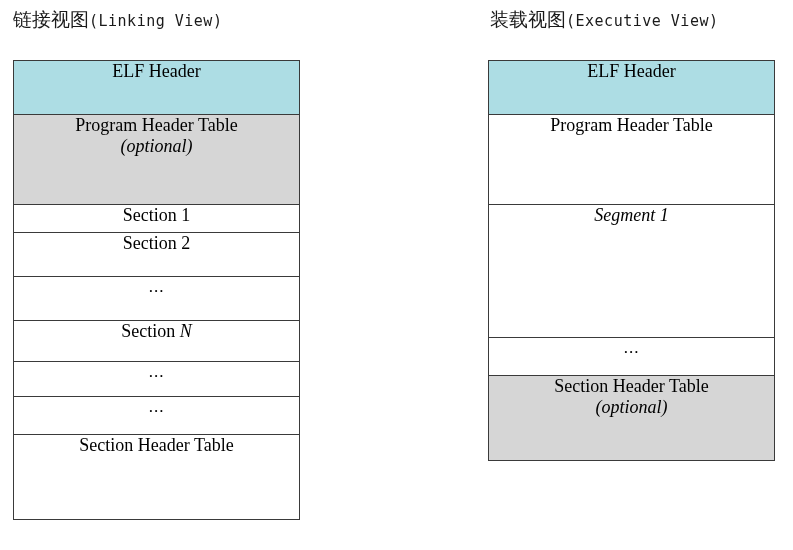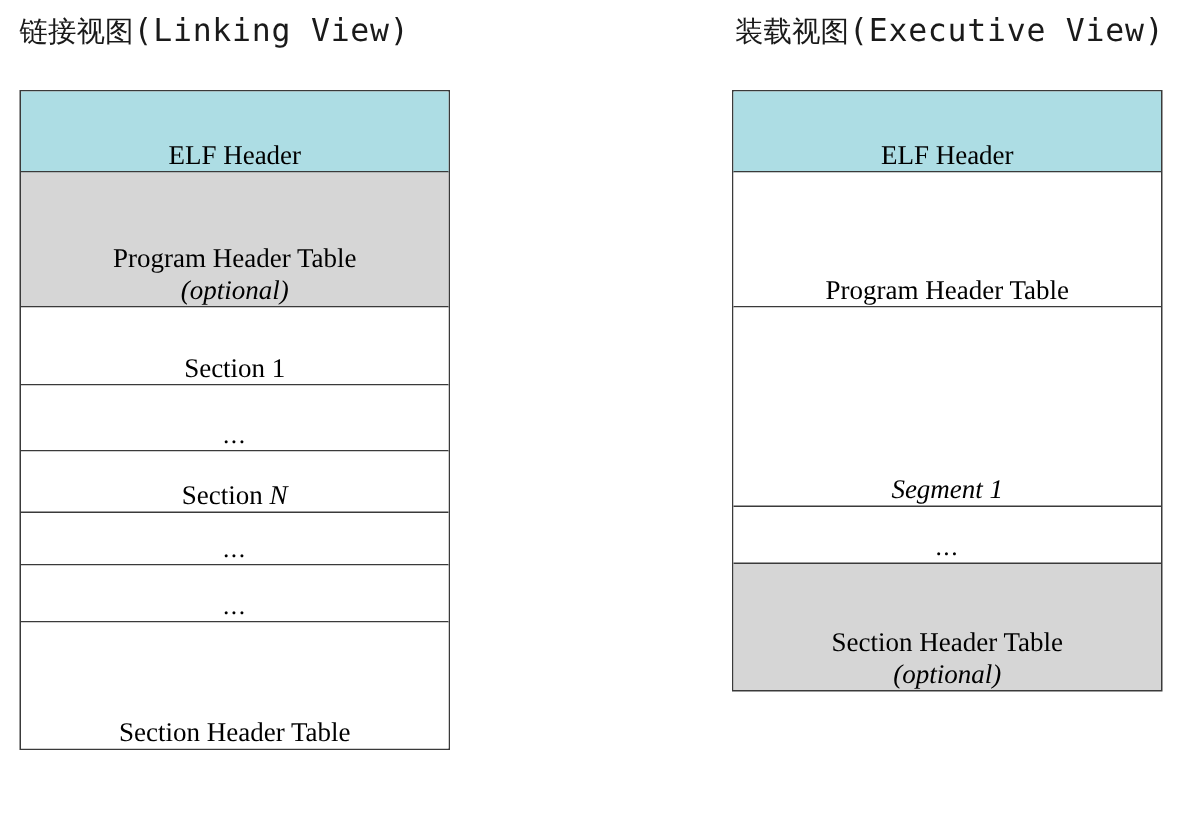--- a/index.html
+++ b/index.html
@@ -26,21 +26,21 @@
     color: #1a1a1a;
     font-family: "DejaVu Sans", sans-serif;
     font-weight: 400;
   }
   .view-title .cjk {
     font-family: "DejaVu Sans", sans-serif;
     letter-spacing: 0px;
   }
   .view-title .latin {
     font-family: "DejaVu Sans Mono", "Liberation Mono", monospace;
-    font-size: 21px;
+    font-size: 15px;
     letter-spacing: 0.5px;
   }
   #title-left  { left: 13px;  top: 10px; }
   #title-right { left: 490px; top: 10px; }
 
   
   .struct-table {
     position: absolute;
     width: 287px;
     border: 1px solid #3a3a3a;
@@ -49,21 +49,21 @@
   }
   #table-linking   { left: 13px;  top: 60px; }
   #table-executive { left: 488px; top: 60px; }
 
   .struct-row {
     box-sizing: border-box;
     border-bottom: 1px solid #3a3a3a;
     display: flex;
     flex-direction: column;
     align-items: center;
-    justify-content: flex-end;
+    justify-content: flex-start;
     text-align: center;
     font-size: 18px;
     line-height: 1.18;
     background: #ffffff;
     padding: 0 20px;
   }
   .struct-row:last-child { border-bottom: none; }
 
   .struct-row.fill-cyan { background: #addde4; }
   .struct-row.fill-gray { background: #d6d6d6; }
@@ -87,22 +87,25 @@
   </div>
 
   <div class="struct-table" id="table-linking">
       <div class="struct-row fill-cyan" style="height: 54px;">
         <span class="main-label">ELF Header</span>
       </div>
       <div class="struct-row fill-gray" style="height: 90px;">
         <span class="main-label">Program Header Table</span>
         <span class="sub-label">(optional)</span>
       </div>
-      <div class="struct-row " style="height: 52px;">
+      <div class="struct-row " style="height: 28px;">
         <span class="main-label">Section 1</span>
+      </div>
+      <div class="struct-row " style="height: 44px;">
+        <span class="main-label">Section 2</span>
       </div>
       <div class="struct-row ellipsis-row" style="height: 44px;">
         <span class="main-label">...</span>
       </div>
       <div class="struct-row " style="height: 41px;">
         <span class="main-label">Section <i class="ital">N</i></span>
       </div>
       <div class="struct-row ellipsis-row" style="height: 35px;">
         <span class="main-label">...</span>
       </div>

